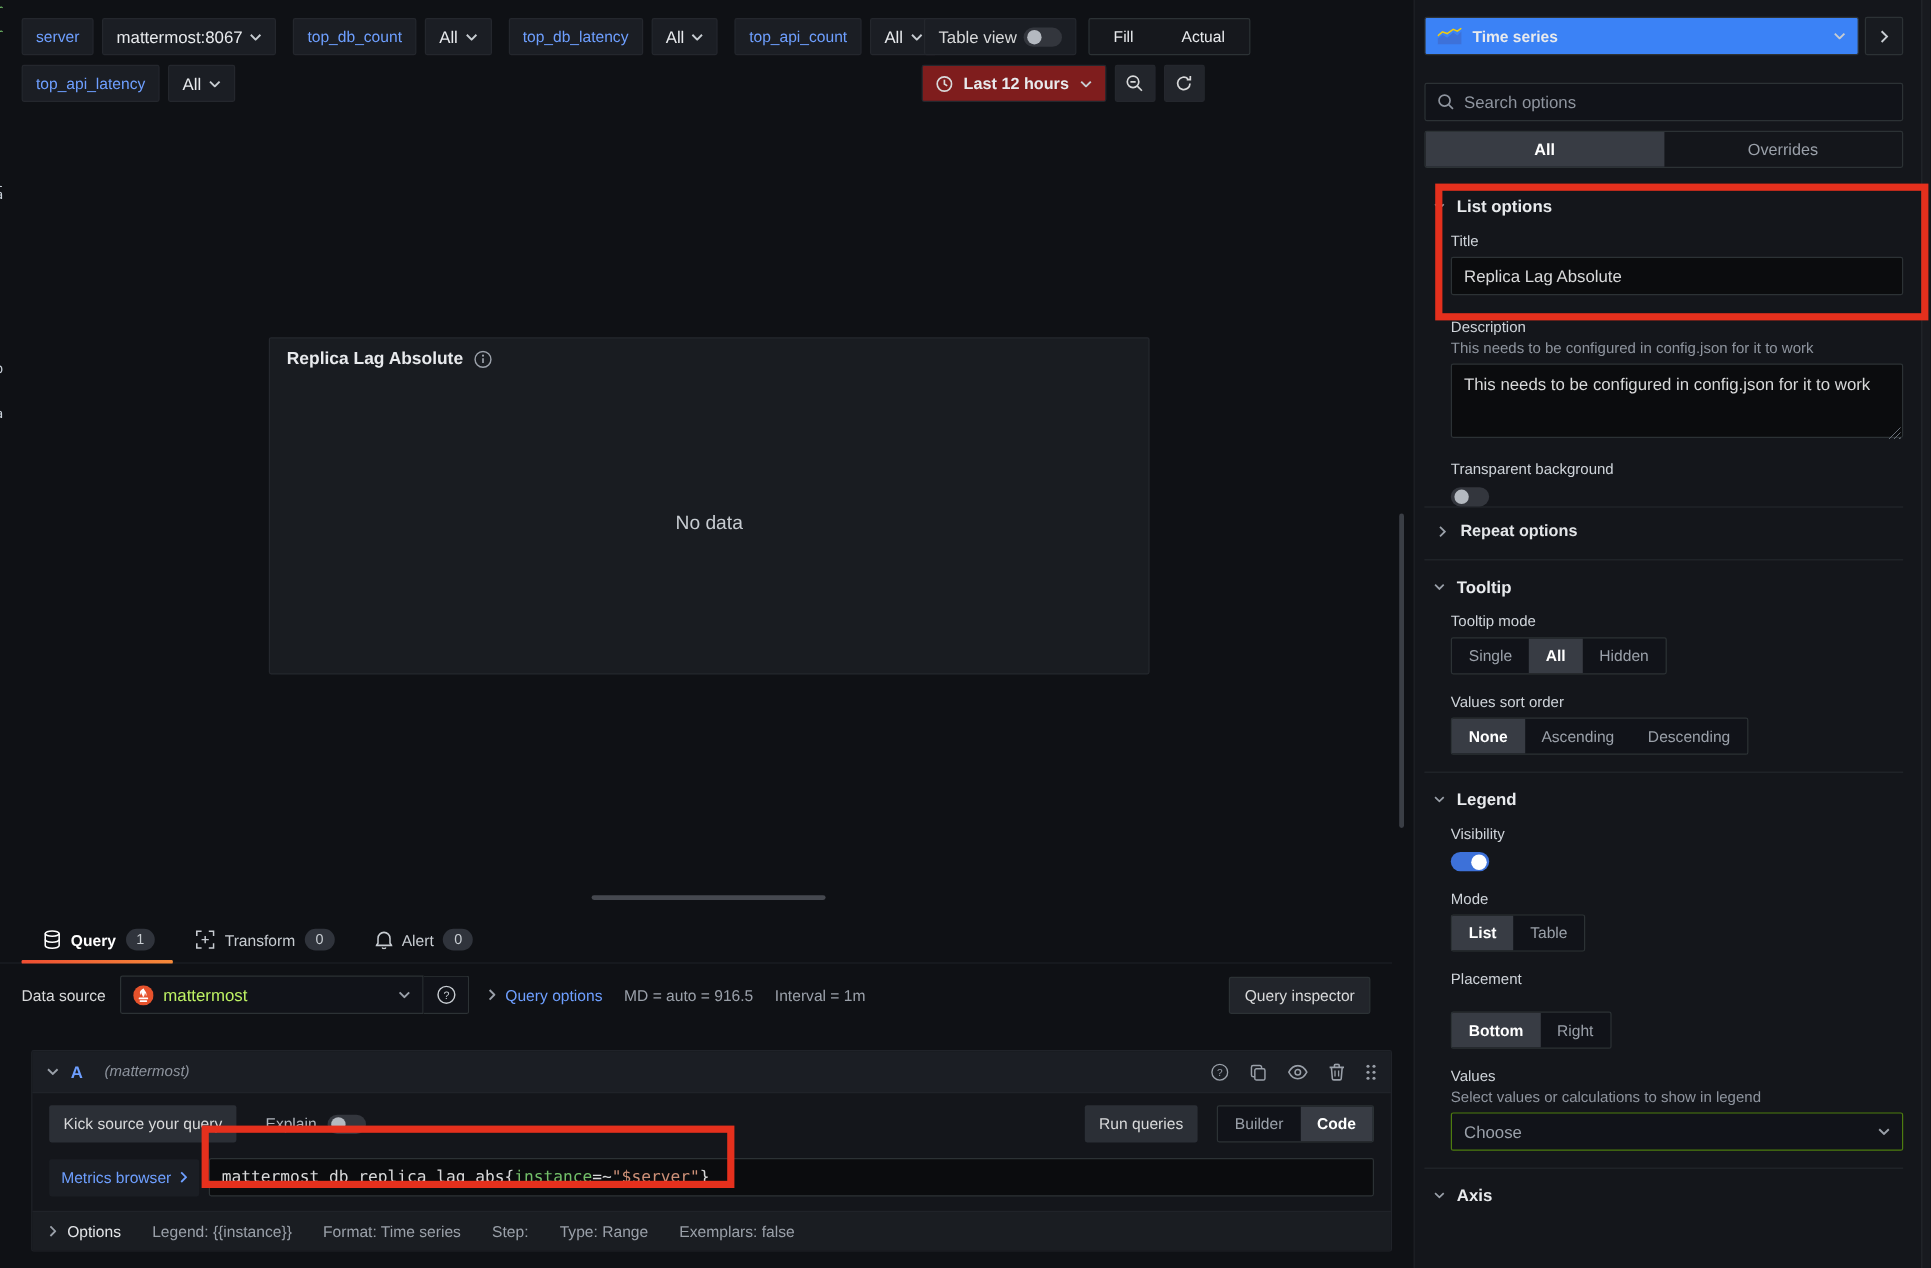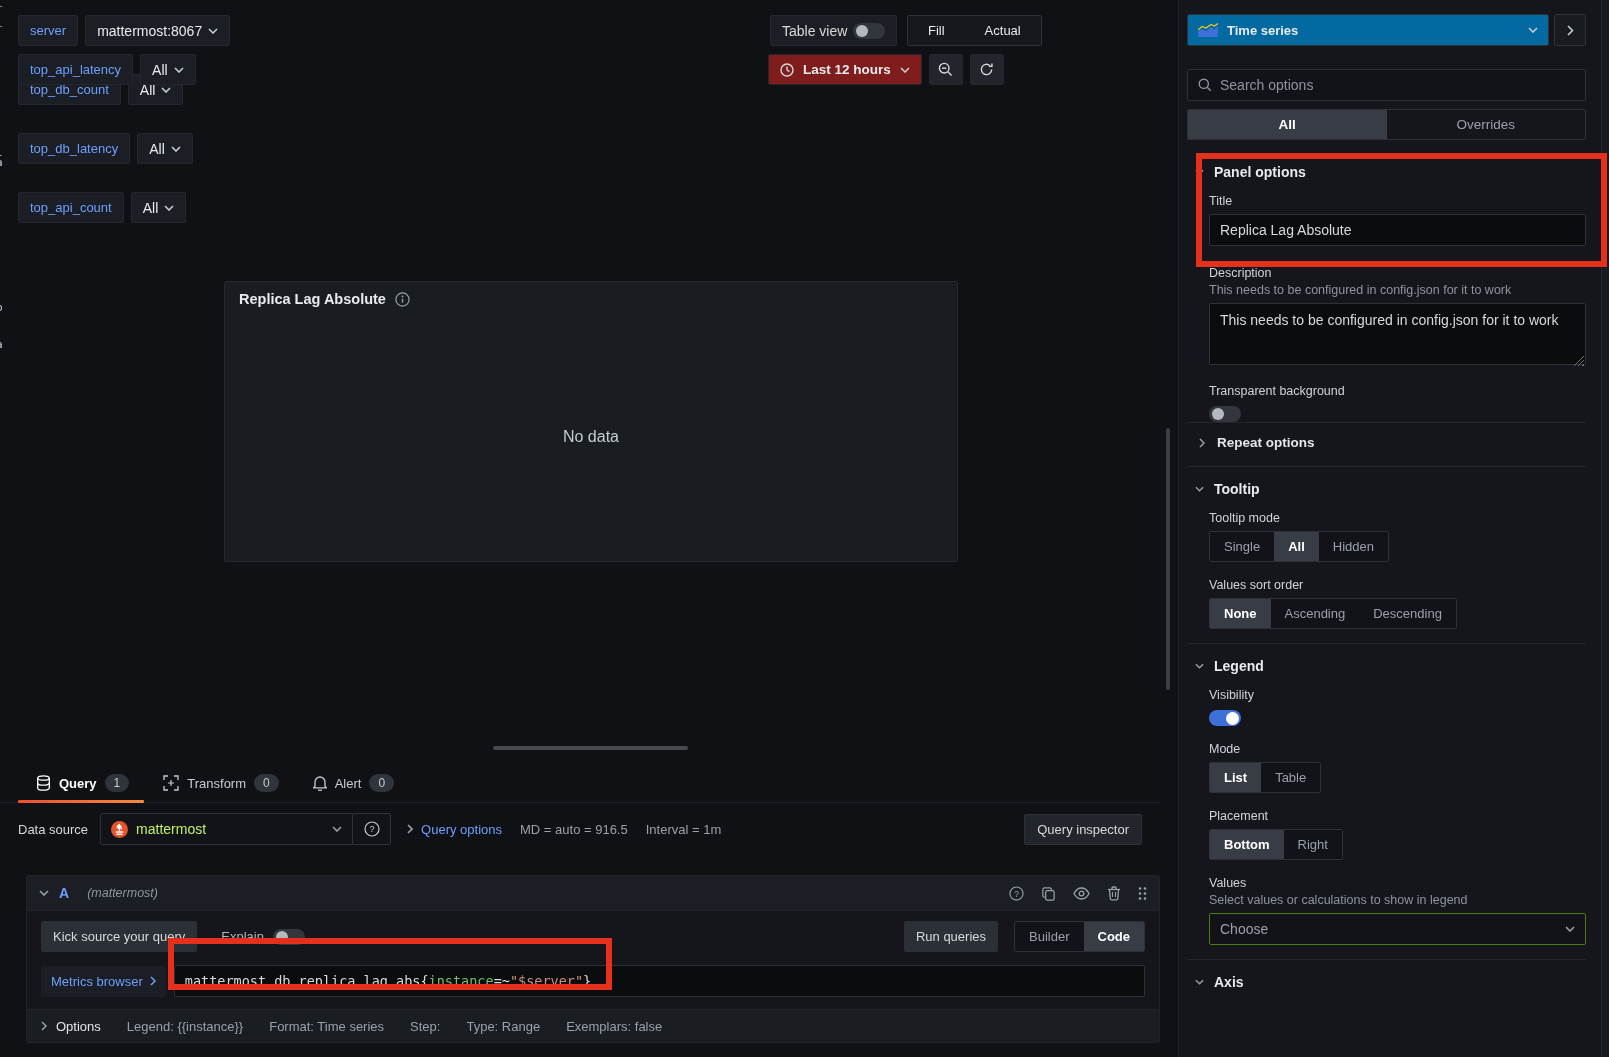--- a/index.html
+++ b/index.html
@@ -35,21 +35,21 @@
   .toggle.on { background:#3d71d9; }
   .toggle.on .knob { left:auto; right:2px; background:#fff; width:13px; height:13px; top:1.5px; }
   .chev { flex:none; }
   svg { display:block; }
 
   
   .edge-frag { position:absolute; left:-4px; font-family:"DejaVu Sans Mono", monospace; font-size:11px; color:#c9d1d9; }
   .edge-frag.green { color:#73bf69; }
 
   
-  .toolbar-row1 { position:absolute; left:18px; top:15px; display:flex; gap:28px;flex-direction:column; }
+  .toolbar-row1 { position:absolute; left:18px; top:15px; display:flex; gap:14px; }
   .toolbar-row2 { position:absolute; left:18px; top:54px; display:flex; gap:14px; }
   .var-pair { display:flex; gap:7px; }
   .tableview { position:absolute; left:770px; top:15px;text-align:center; }
   .fillactual { position:absolute; left:907px; top:15px; height:31px; }
   .fillactual .seg { padding:7px 20px; color:#d8d9da; }
   .timegroup { position:absolute; left:768px; top:54px; display:flex; gap:7px; }
   .iconbtn { width:34px; padding:0; }
 
   
   .viz-panel {
@@ -125,21 +125,21 @@
   .split-thumb { position:absolute; left:1166px; top:428px; width:4px; height:262px; border-radius:2px; background:#3a3e45; }
 
   
   .sidebar {
     position:absolute; left:1178px; top:0; width:431px; height:1057px;
     background:#14161b; border-left:1px solid #1e2126; padding:14px 23px 0 8px;
   }
   .sb-row-viz { display:flex; gap:5px; }
   .viz-select {
     flex:1; display:flex; align-items:center; gap:9px; height:32px; padding:0 10px;
-    background:#0369a1; border:1px solid #2c3235; border-radius:2px;
+    background:#3b82f6; border:1px solid #2c3235; border-radius:2px;
   }
   .viz-select .label { font-weight:700; color:#e8eaed; }
   .sb-collapse { width:32px; height:32px; display:flex; align-items:center; justify-content:center; background:#181b20; border:1px solid #2c3235; border-radius:2px; }
   .sb-search {
     margin-top:23px; display:flex; align-items:center; gap:8px; height:32px; padding:0 10px;
     background:#111319; border:1px solid #2c3235; border-radius:2px;
   }
   .sb-search input {
     flex:1; background:transparent; border:none; outline:none; color:#d8d9da;
     font-family:"Liberation Sans", sans-serif; font-size:14px;
@@ -485,21 +485,21 @@
       <span class="sb-tab">Overrides</span>
     </div>
 
     <div class="sb-sections">
 
       <div class="section">
         <div class="sec-head">
           <svg width="9" height="6" viewBox="0 0 10 6">
               <path d="M1 1l4 4 4-4" stroke="#9aa0a9" stroke-width="1.6" fill="none"></path>
             </svg>
-          <span class="title">Panel options</span>
+          <span class="title">List options</span>
         </div>
         <div class="field">
           <div class="f-label">Title</div>
           <input class="f-input" value="Replica Lag Absolute" style="">
           <div class="f-label" style="margin-top:20px">Description</div>
           <div class="f-hint">This needs to be configured in config.json for it to work</div>
           <div class="ta-wrap">
             <textarea class="f-textarea" style="">This needs to be configured in config.json for it to work</textarea>
           </div>
           <div class="f-label" style="margin-top:16px">Transparent background</div>
@@ -549,21 +549,21 @@
           <div class="f-label">Visibility</div>
           <div class="toggle on f-toggle">
               <span class="knob"></span>
             </div>
           <div class="f-label" style="margin-top:16px">Mode</div>
           <div class="seg-group" style="margin-top:6px">
             <span class="seg sel">List</span>
             <span class="seg">Table</span>
           </div>
           <div class="f-label" style="margin-top:16px">Placement</div>
-          <div class="seg-group" style="margin-top:6px">
+          <div class="seg-group" style="margin-top:20px">
             <span class="seg sel">Bottom</span>
             <span class="seg">Right</span>
           </div>
           <div class="f-label" style="margin-top:16px">Values</div>
           <div class="f-hint">Select values or calculations to show in legend</div>
           <div class="choose-select">
             <span>Choose</span>
             <svg class="chev" width="10" height="6" viewBox="0 0 10 6">
                 <path d="M1 1l4 4 4-4" stroke="#9aa0a9" stroke-width="1.6" fill="none"></path>
               </svg>

